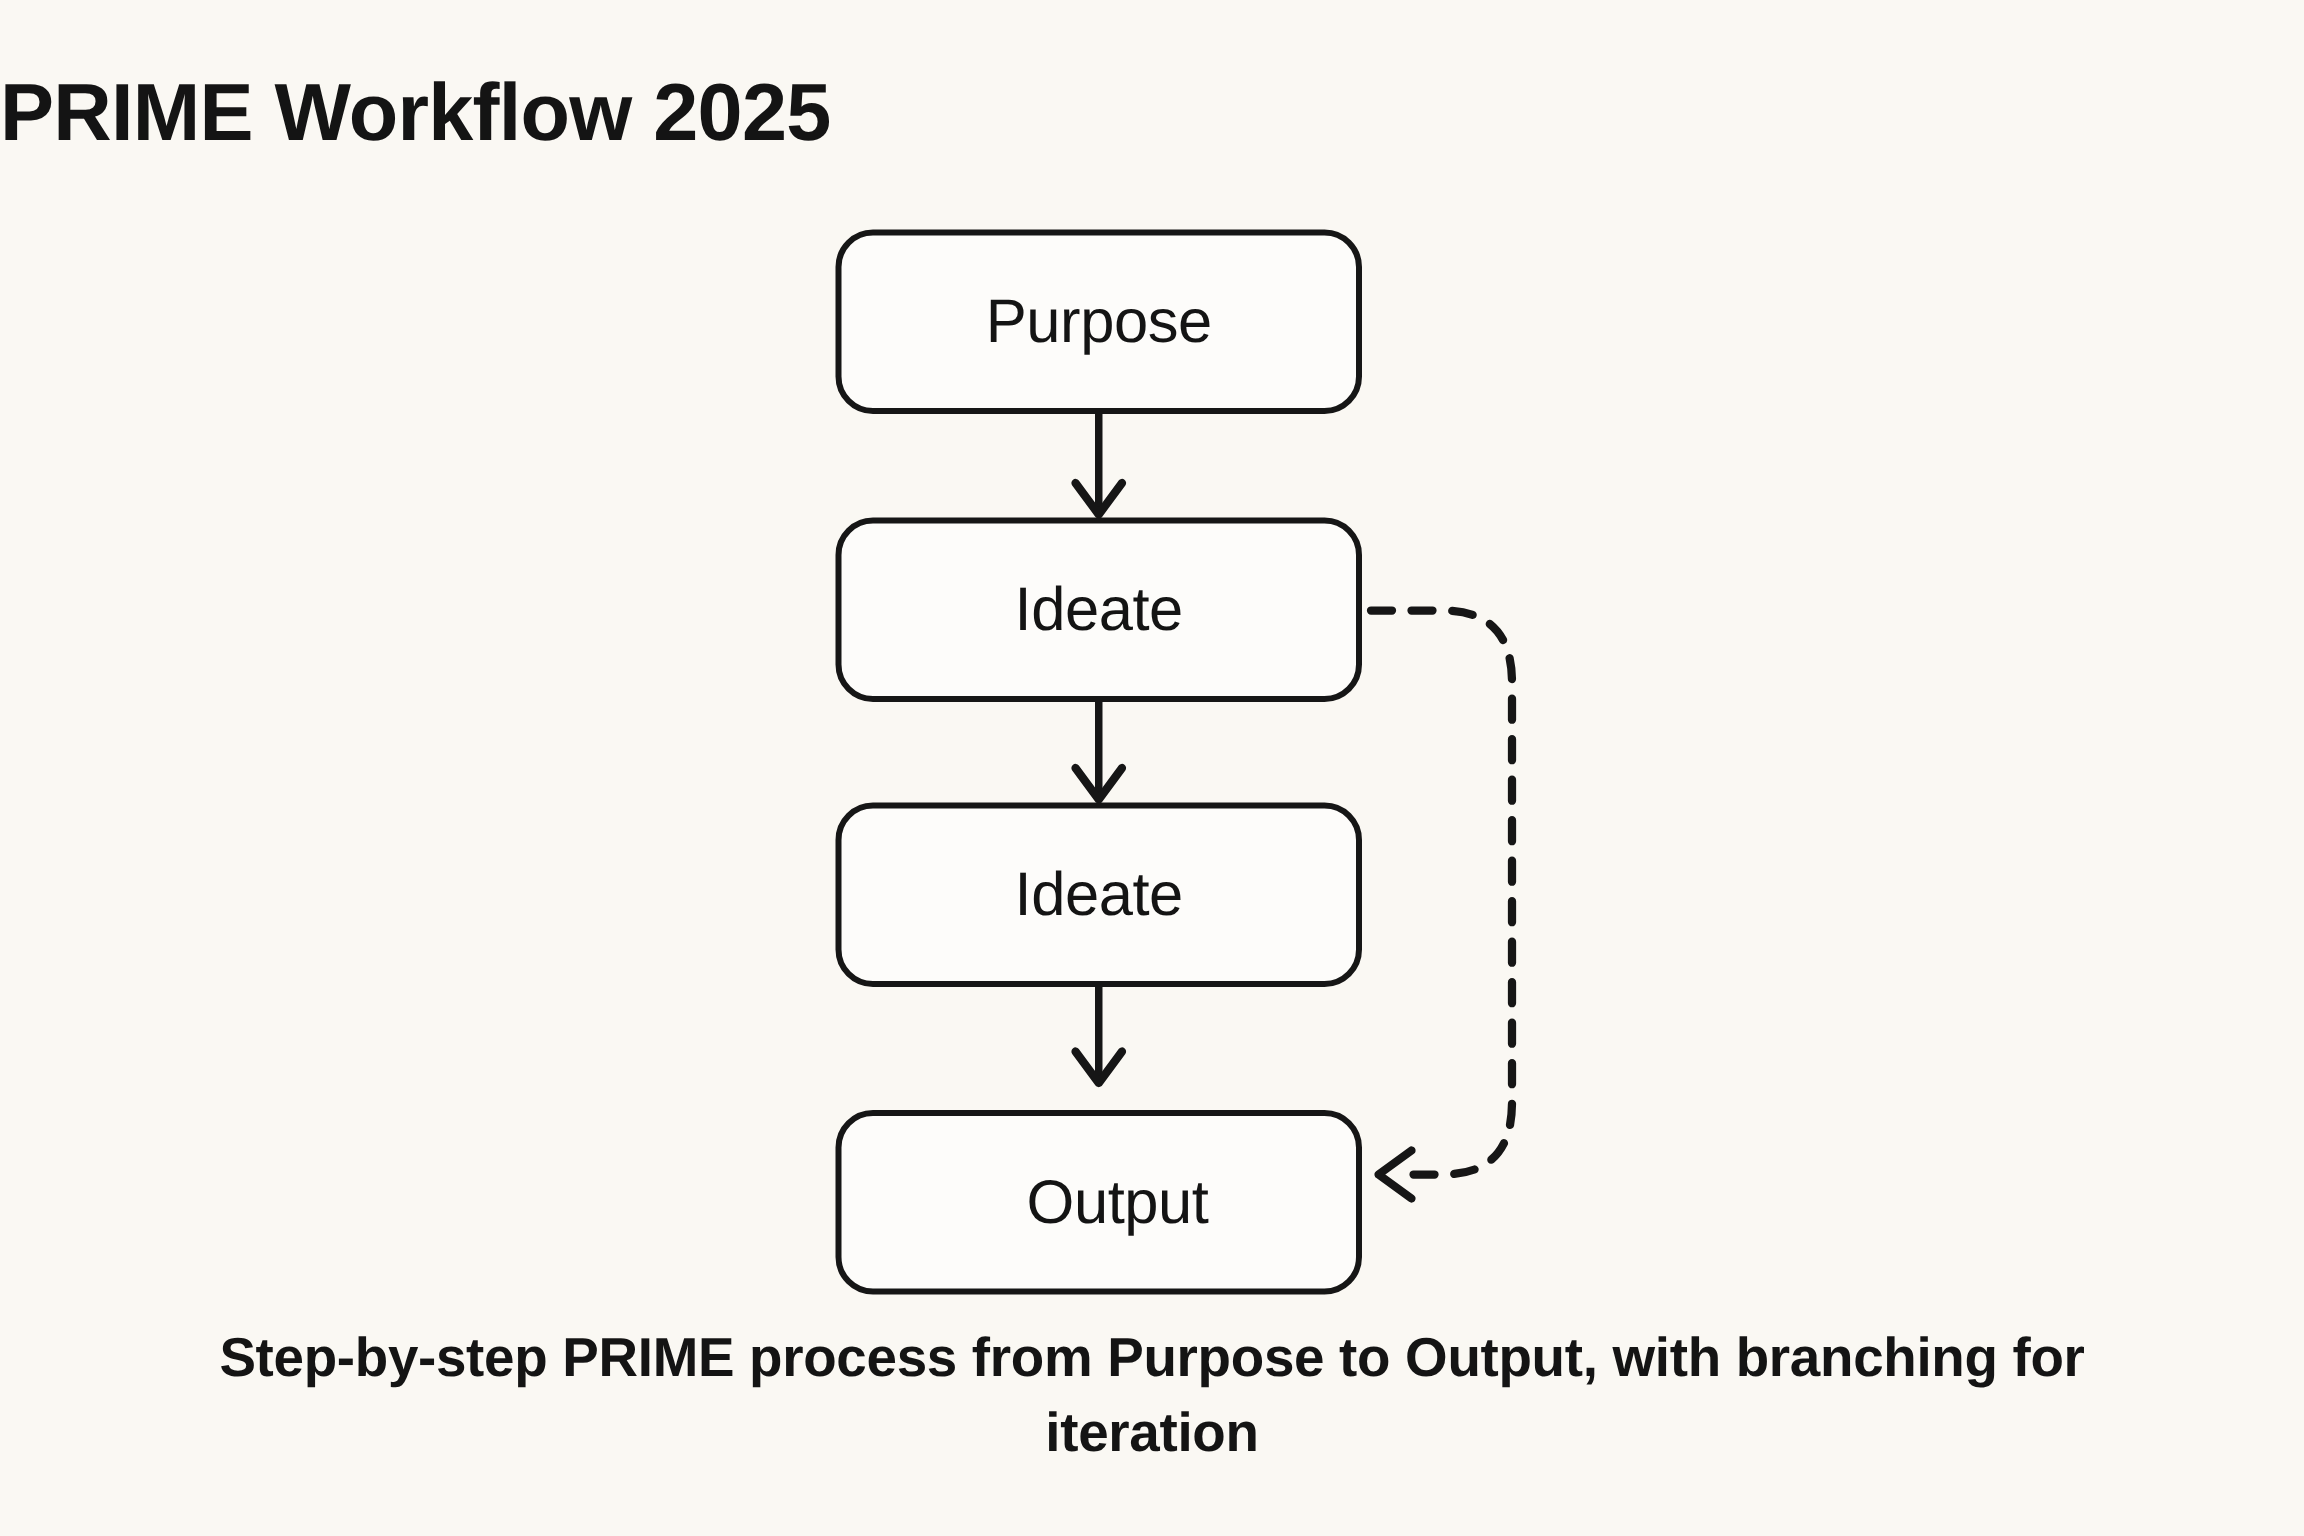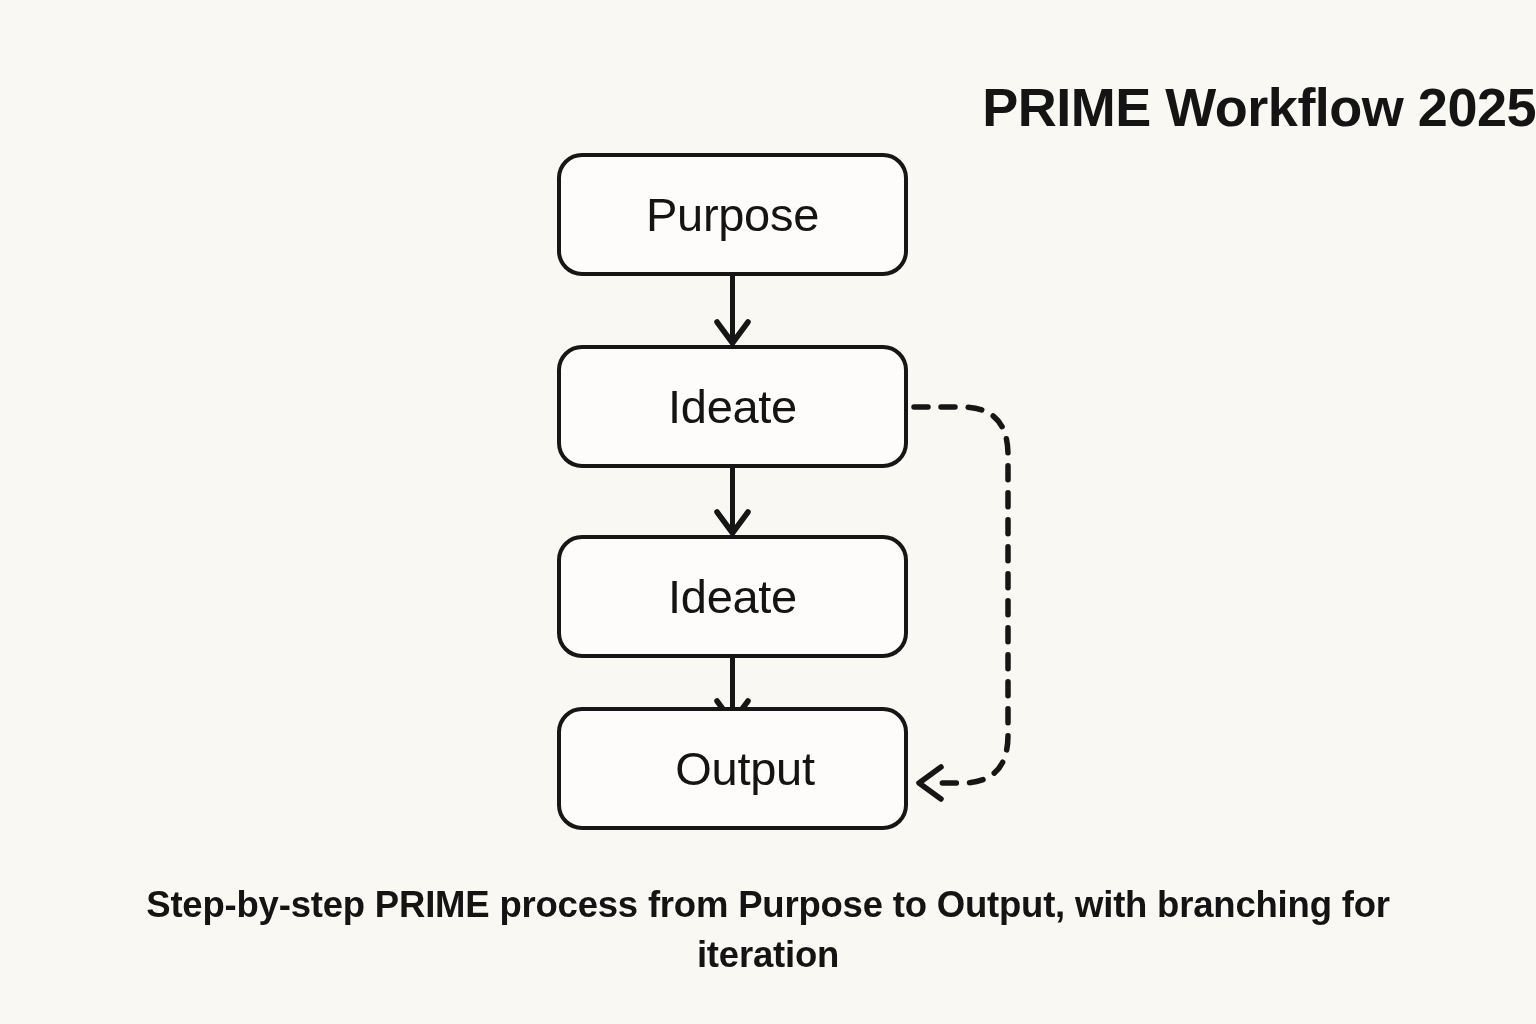--- a/index.html
+++ b/index.html
@@ -18,53 +18,52 @@
     position: relative;
     width: 1536px;
     height: 1024px;
     background: #faf8f3;
   }
   #diagram-title {
     position: absolute;
     left: 0;
     top: 44px;
     width: 1536px;
-    text-align: right;
+    text-align: left;
     font-size: 54px;
     font-weight: bold;
     letter-spacing: -0.5px;
     color: #141414;
     line-height: 1.15;
-    margin-top: 32px;
   }
   .node {
     position: absolute;
     left: 557px;
     width: 351px;
     height: 123px;
     box-sizing: border-box;
     background: #fdfcfa;
     border: 4.5px solid #161616;
     border-radius: 25px;
     display: flex;
     align-items: center;
     justify-content: center;
   }
   .node-label {
-    font-size: 47px;
+    font-size: 41px;
     font-weight: 500;
     color: #141414;
     letter-spacing: -0.3px;
     line-height: 1;
     user-select: none;
   }
   #node-purpose { top: 153px; }
   #node-reflect { top: 345px; }
   #node-ideate  { top: 535px; }
-  #node-output  { top: 707px; padding-left: 25px; }
+  #node-output  { top: 740px; padding-left: 25px; }
 
   #edges {
     position: absolute;
     left: 0;
     top: 0;
     width: 1536px;
     height: 1024px;
     pointer-events: none;
   }
   #caption {

